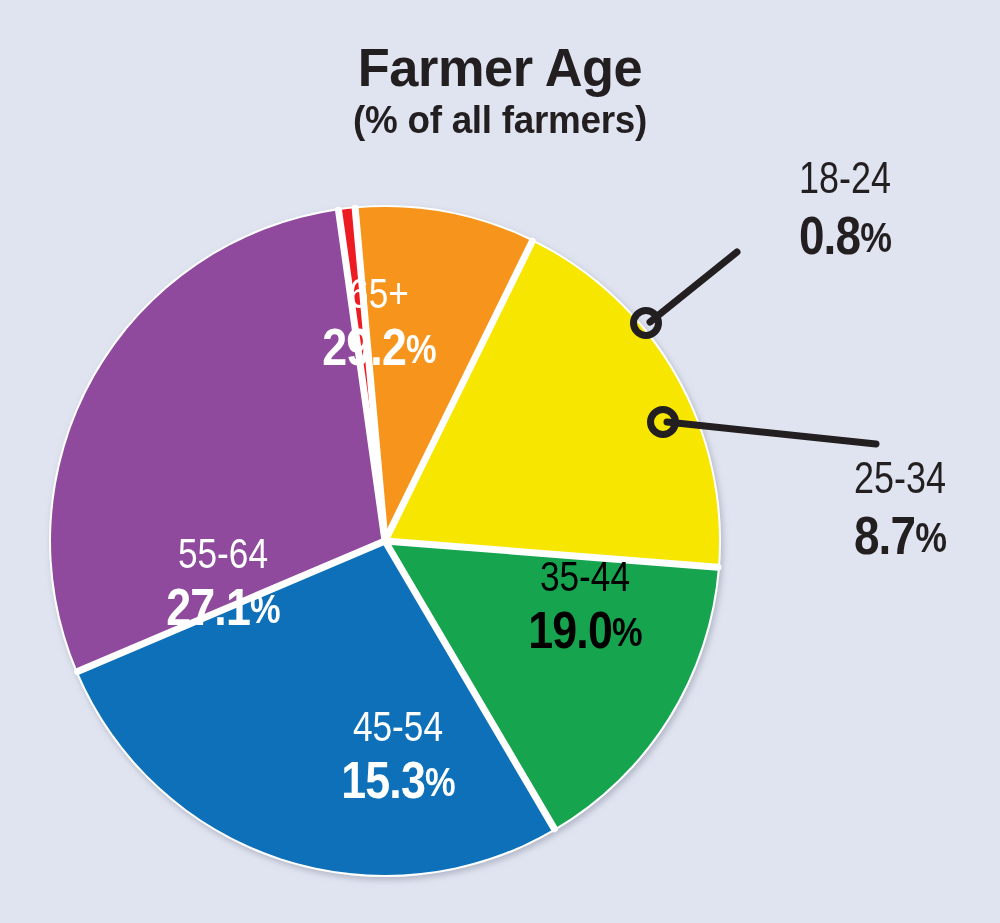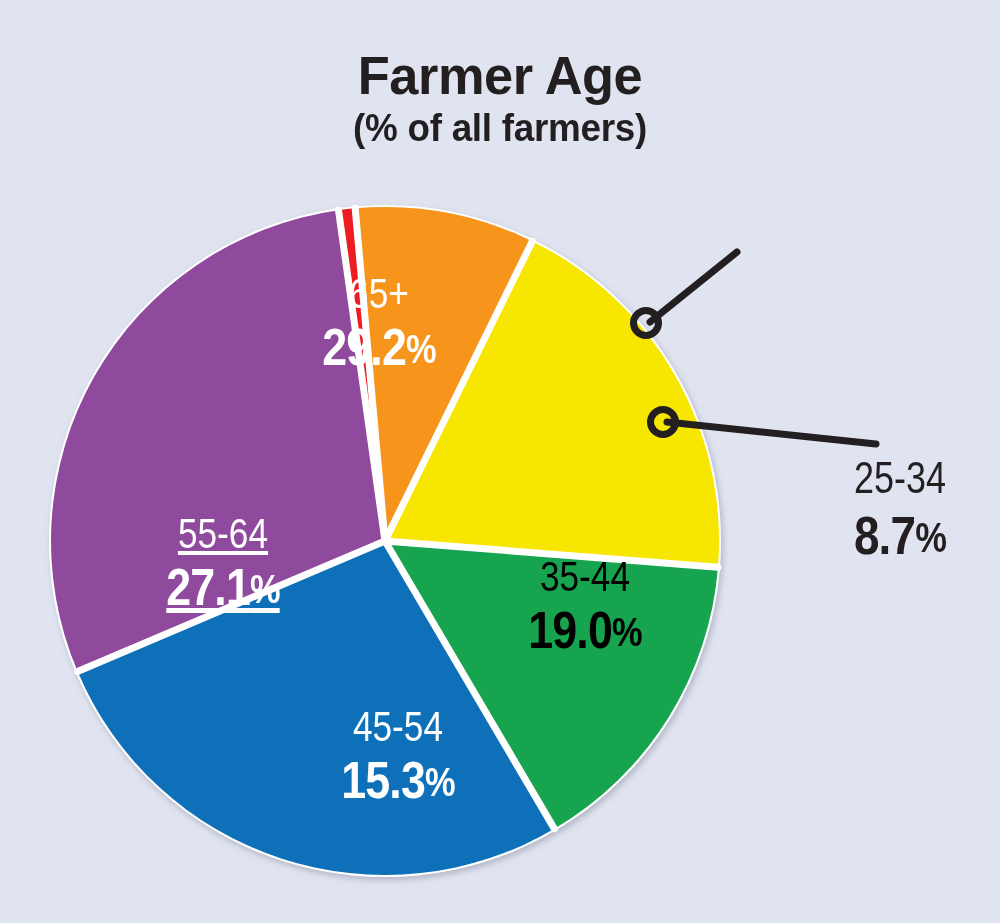--- a/index.html
+++ b/index.html
@@ -18,21 +18,21 @@
 
   #stage {
     position: relative;
     width: 1000px;
     height: 923px;
   }
 
   
   .title-block {
     position: absolute;
-    top: 46px;
+    top: 38px;
     left: 0;
     width: 1000px;
     text-align: center;
     pointer-events: none;
   }
   .chart-title {
     font-family: "Liberation Sans", sans-serif;
     font-weight: bold;
     font-size: 54px;
     line-height: 58px;
@@ -117,21 +117,21 @@
     letter-spacing: -1px;
     white-space: nowrap;
   }
   .co-pct .sym {
     font-size: 42px;
     vertical-align: 2px;
   }
 
   
   #label-65 { left: 234px; top: 272px; width: 290px; }
-  #label-55 { left: 78px;  top: 512px; width: 290px; text-decoration: underline; }
+  #label-55 { left: 78px;  top: 532px; width: 290px; }
   #label-45 { left: 253px; top: 705px; width: 290px; text-align: center; }
   #label-35 { left: 440px; top: 555px; width: 290px; }
 
   #callout-18 { left: 700px; top: 155px; width: 290px; }
   #callout-25 { left: 755px; top: 455px; width: 290px; }
 </style>
 </head>
 <body>
 
 <div id="stage">
@@ -197,19 +197,23 @@
   <div class="slice-label lbl-white" id="label-45">
     <span class="sl-age">45-54</span>
     <span class="sl-pct"><span>15.3</span><span class="sym">%</span></span>
   </div>
 
   <div class="slice-label lbl-black" id="label-35">
     <span class="sl-age">35-44</span>
     <span class="sl-pct"><span>19.0</span><span class="sym">%</span></span>
   </div>
 
+  <div class="callout-label" id="callout-18">
+    <span class="co-age">18-24</span>
+    <span class="co-pct"><span>0.8</span><span class="sym">%</span></span>
+  </div>
 
   <div class="callout-label" id="callout-25">
     <span class="co-age">25-34</span>
     <span class="co-pct"><span>8.7</span><span class="sym">%</span></span>
   </div>
 
 </div>
 
 </body></html>

